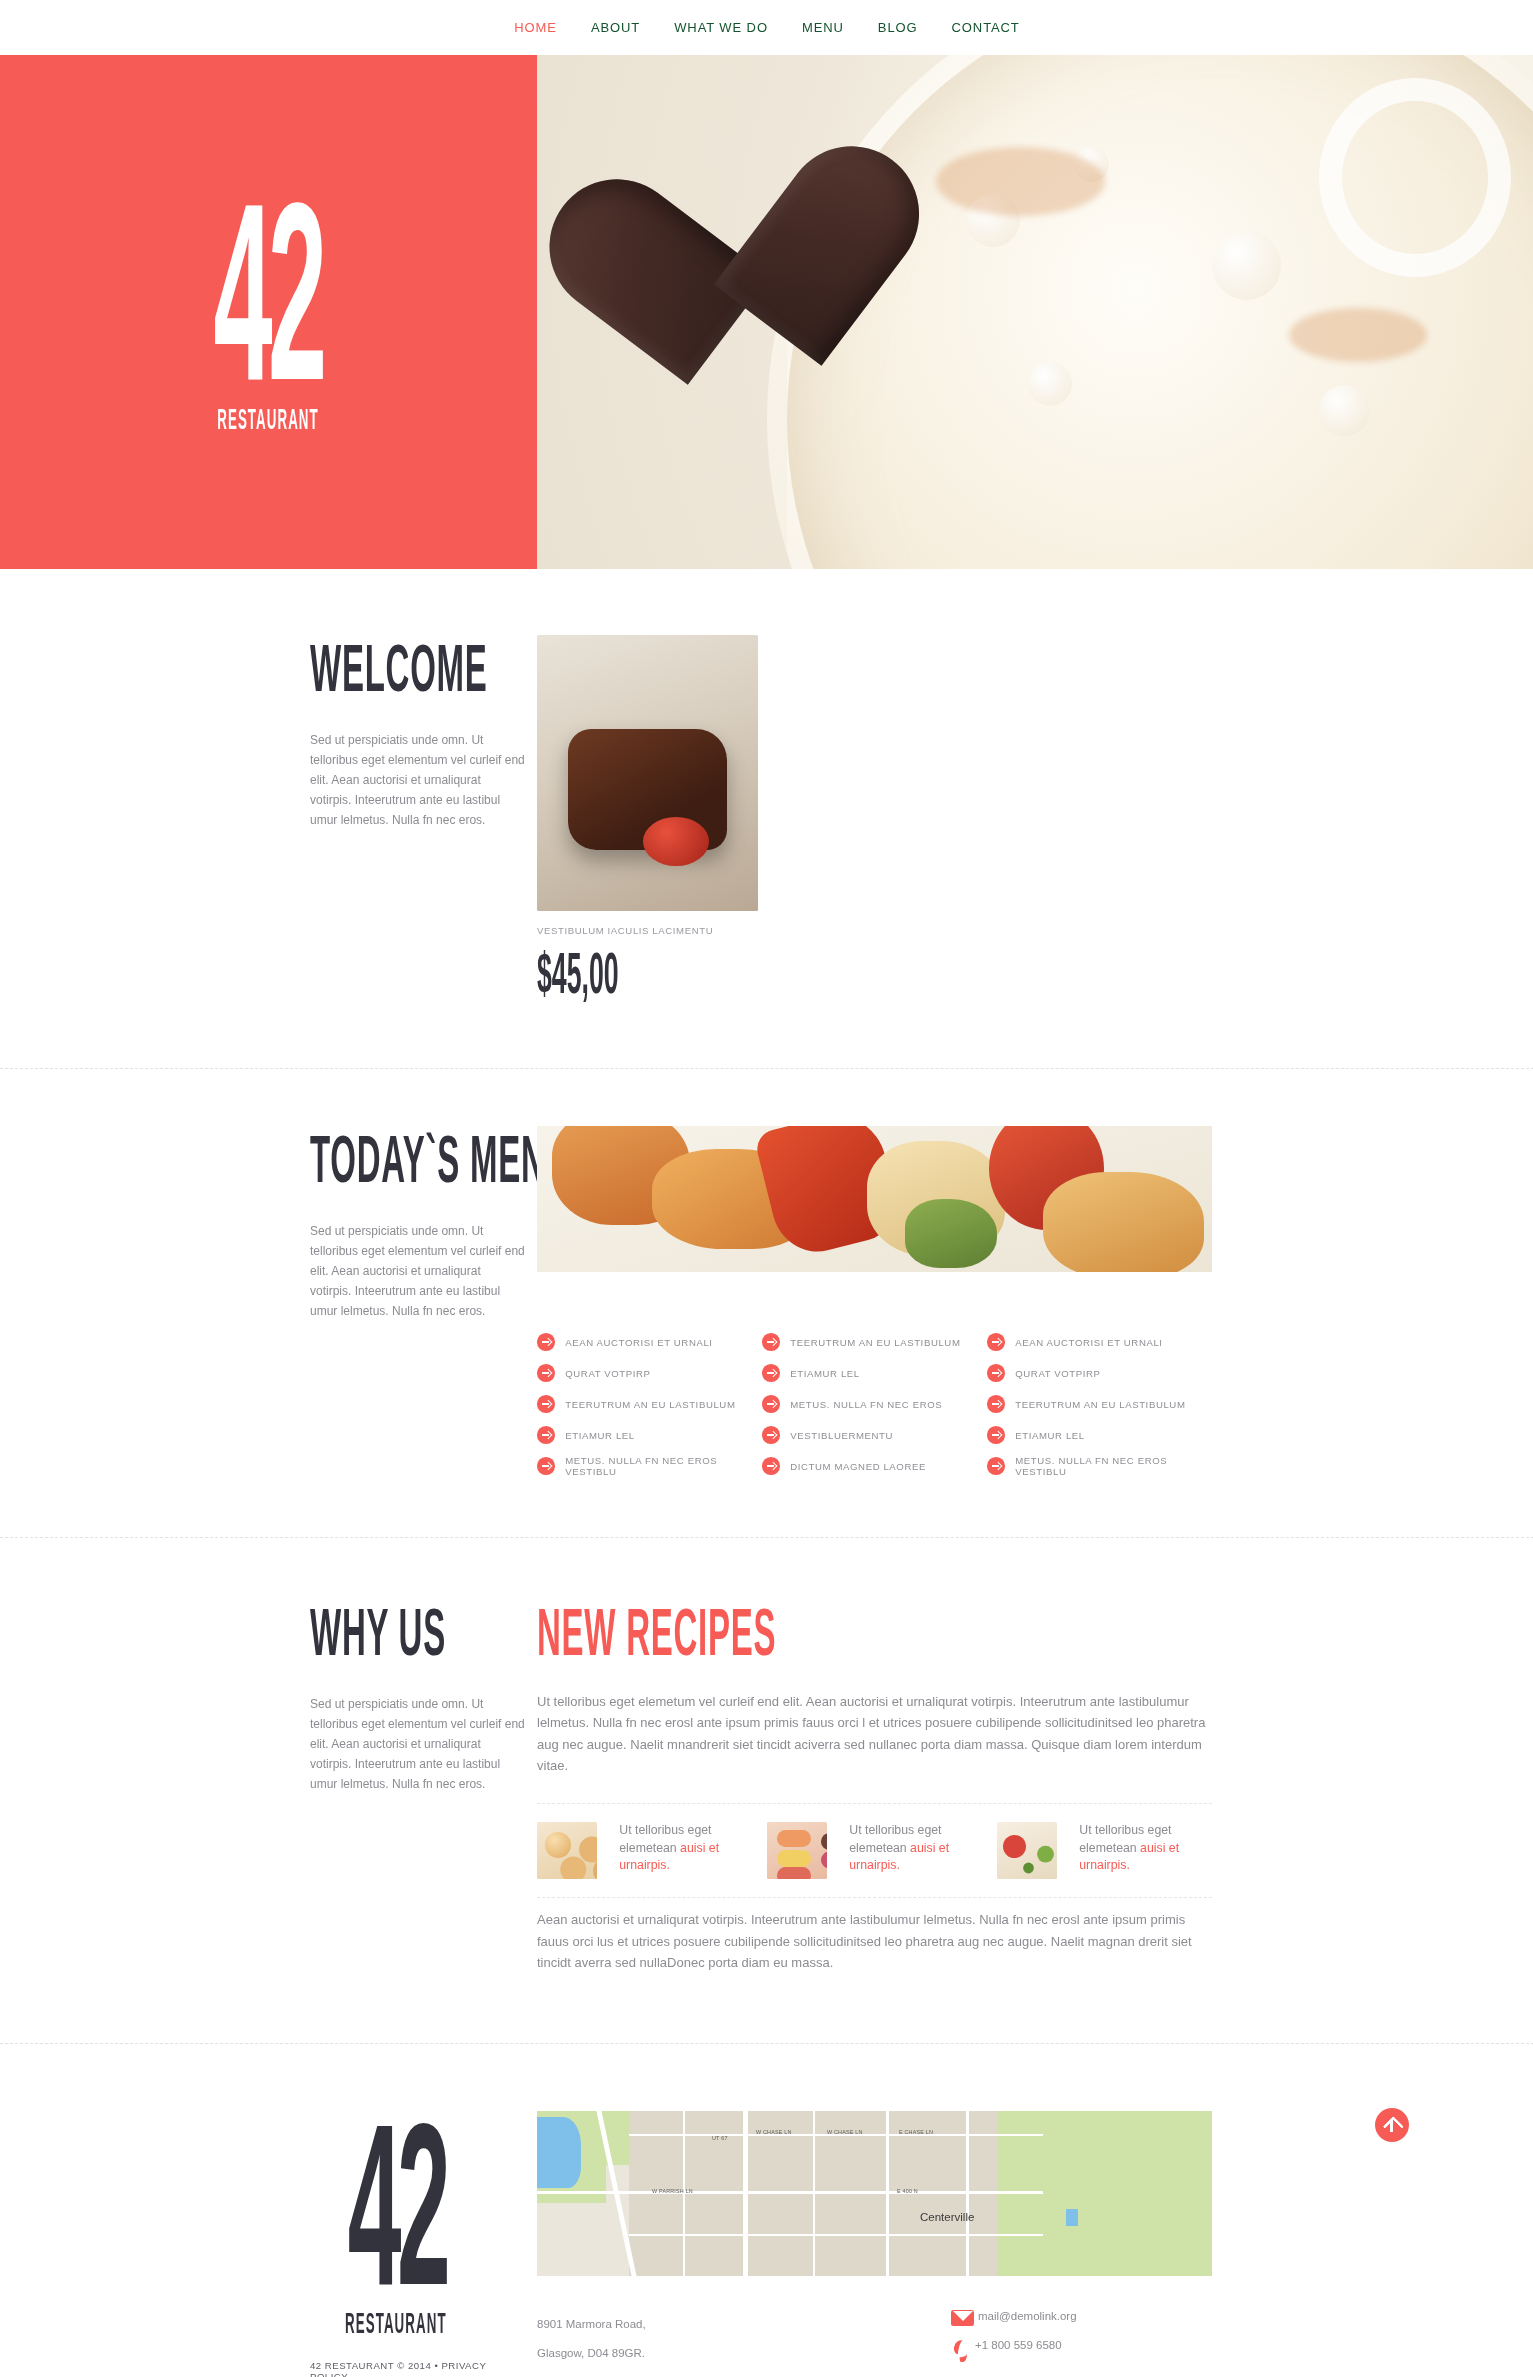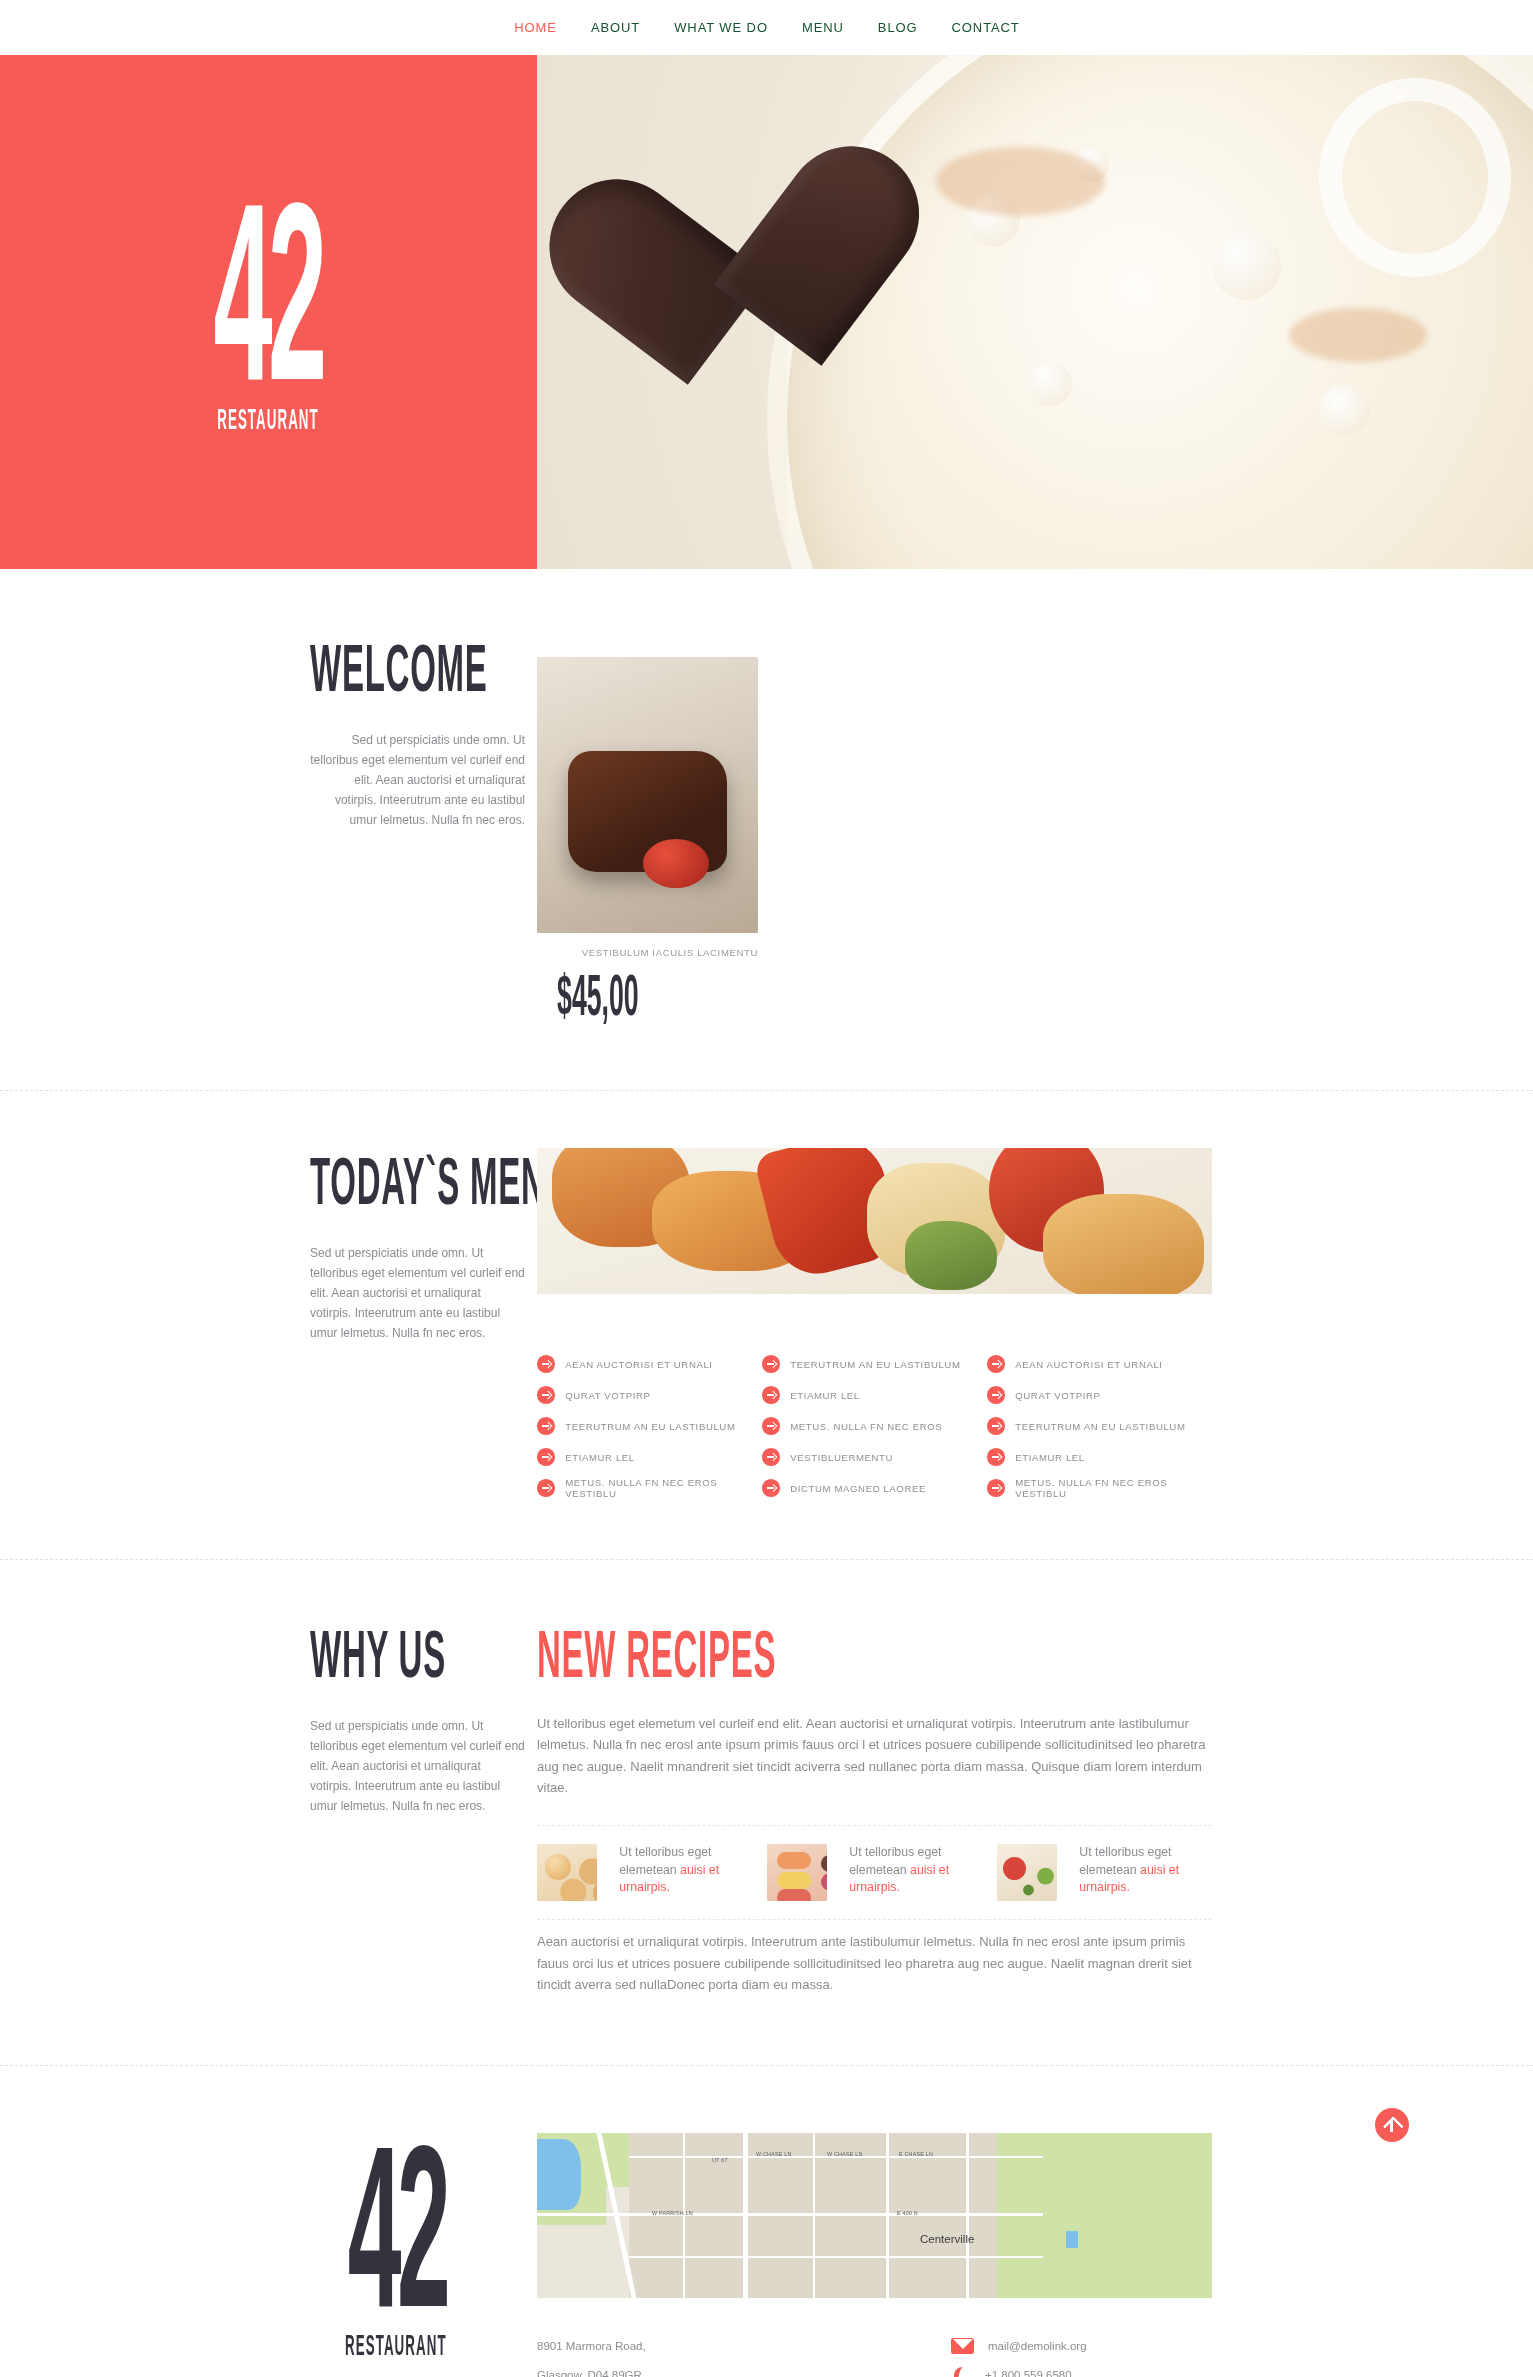--- a/index.html
+++ b/index.html
@@ -362,21 +362,21 @@
   }
   .contact-row {
     margin-left:537px;
     display:flex;
     margin-top:34px;
     font-size:11.5px;
     color:#8c8c92;
   }
   .addr { width:215px; line-height:29px; }
   .cinfo { margin-left:199px; }
-  .cline { display:flex; align-items:center; gap:14px; height:29px; }
+  .cline { display:flex; align-items:flex-start; gap:4px; height:29px; }
   .ico-mail {
     width:23px; height:16px;
     background:#f75b55;
     border-radius:2.3px;
     position:relative;
     flex:0 0 auto;
   }
   .ico-mail:before {
     content:"";
     position:absolute; left:1.5px; top:0.8px;
@@ -455,21 +455,21 @@
     <div class="foam" style="left:537px;top:92px;width:35px;height:35px;"></div>
     <div class="foam" style="left:675px;top:176px;width:69px;height:69px;"></div>
     <div class="foam" style="left:491px;top:307px;width:44px;height:44px;"></div>
     <div class="foam" style="left:782px;top:330px;width:51px;height:51px;"></div>
     <div class="coffee-stain" style="left:399px;top:92px;width:169px;height:69px;"></div>
     <div class="coffee-stain" style="left:752px;top:253px;width:138px;height:54px;"></div>
     <div class="heart"></div>
   </div>
 </section>
 
-<section class="section" style="padding-top:88px;text-align:right;">
+<section class="section" style="padding-top:66px;">
   <div class="col-left" style="top:66px;">
     <div class="sec-title">WELCOME</div>
     <div class="sec-text" style="margin-top:29px;">Sed ut perspiciatis unde omn. Ut telloribus eget elementum vel curleif end elit. Aean auctorisi et urnaliqurat votirpis. Inteerutrum ante eu lastibul umur lelmetus. Nulla fn nec eros.</div>
   </div>
   <div class="dishes" id="dishes">
       <div class="dish">
         <div class="dish-img plate1"></div>
         <div class="dish-cap">VESTIBULUM IACULIS LACIMENTU</div>
         <div class="dish-price">$45,00</div>
       </div>

